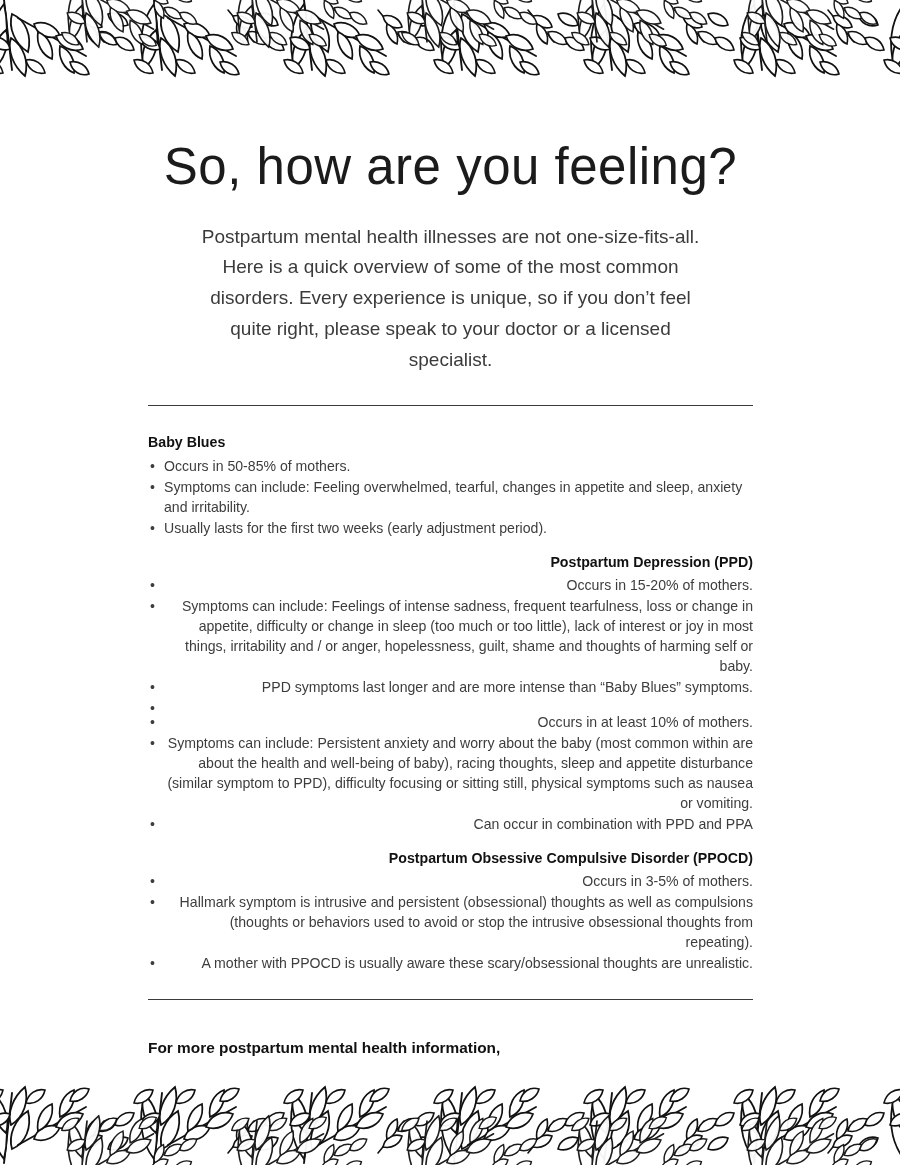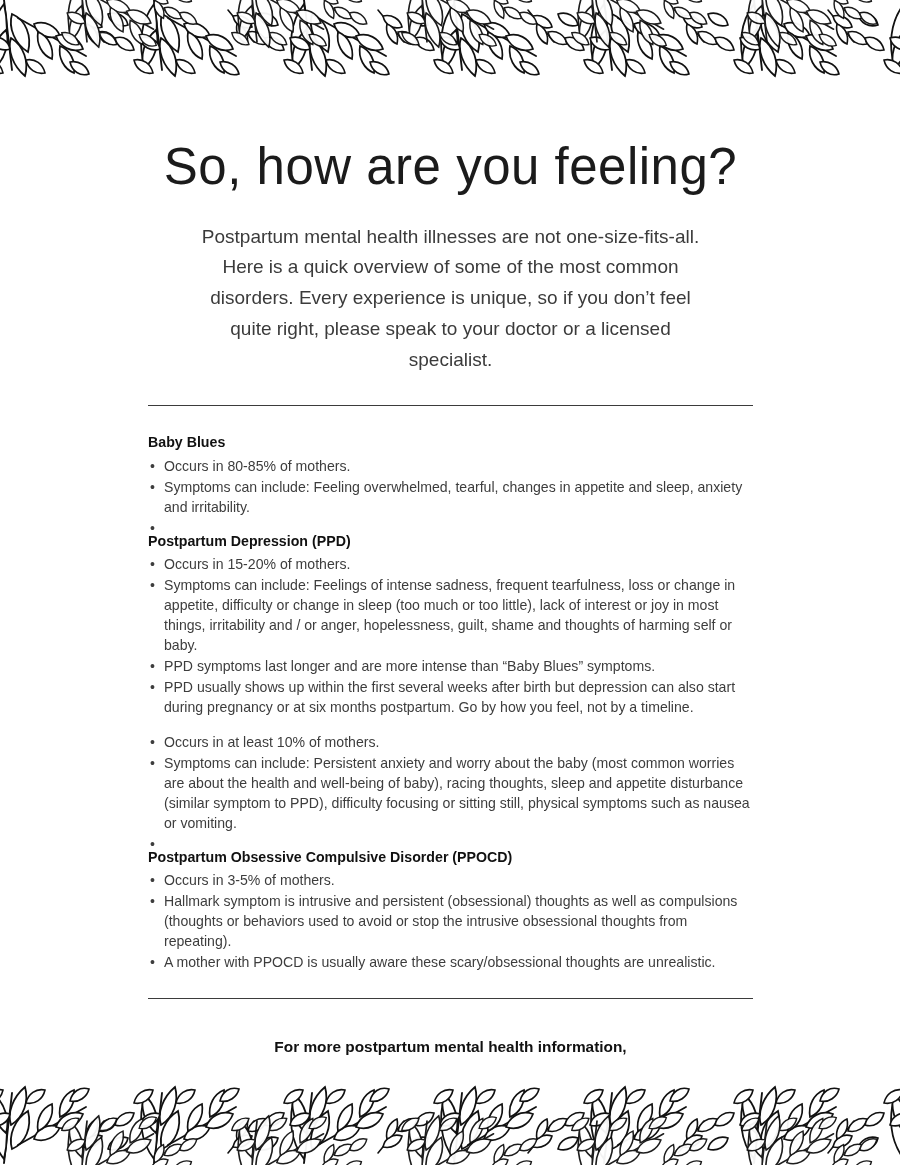--- a/index.html
+++ b/index.html
@@ -88,20 +88,21 @@
   }
   #rule-top { margin-top: 30px; }
   #rule-bottom { margin-top: 26px; }
 
   
   .sections {
     padding-top: 27px;
   }
   .section + .section {
     margin-top: 15px;
+    text-align: right;
   }
   .section-heading {
     font-size: 14.2px;
     font-weight: bold;
     color: #111111;
     margin: 0 0 3px 0;
     line-height: 1.35;
   }
   .bullet-list {
     list-style: none;
@@ -121,21 +122,20 @@
     left: 2px;
     top: 0;
     color: #3d3d3d;
     font-size: 14.1px;
     line-height: 1.42;
   }
 
   
   .footer {
     padding-top: 36px;
-    text-align: center;
   }
   .footer-cta {
     font-size: 15.4px;
     font-weight: bold;
     color: #111111;
     line-height: 1.5;
     margin: 0;
   }
   .footer-credit {
     margin: 31px 0 0 0;
@@ -230,41 +230,41 @@
 
     <p class="intro">Postpartum mental health illnesses are not one-size-fits-all. Here is a quick overview of some of the most common disorders. Every experience is unique, so if you don’t feel quite right, please speak to your doctor or a licensed specialist.</p>
 
     <hr class="rule" id="rule-top">
 
     <div class="sections">
 
       <div class="section">
         <h2 class="section-heading">Baby Blues</h2>
         <ul class="bullet-list">
-          <li class="bullet-item"><span class="dot">•</span><span>Occurs in 80-85% of mothers.</span></li>
+          <li class="bullet-item"><span class="dot">•</span><span>Occurs in 50-85% of mothers.</span></li>
           <li class="bullet-item"><span class="dot">•</span><span>Symptoms can include: Feeling overwhelmed, tearful, changes in appetite and sleep, anxiety and irritability.</span></li>
-          <li class="bullet-item"><span class="dot">•</span></li>
+          <li class="bullet-item"><span class="dot">•</span><span>Usually lasts for the first two weeks (early adjustment period).</span></li>
         </ul>
       </div>
 
       <div class="section">
         <h2 class="section-heading">Postpartum Depression (PPD)</h2>
         <ul class="bullet-list">
           <li class="bullet-item"><span class="dot">•</span><span>Occurs in 15-20% of mothers.</span></li>
           <li class="bullet-item"><span class="dot">•</span><span>Symptoms can include: Feelings of intense sadness, frequent tearfulness, loss or change in appetite, difficulty or change in sleep (too much or too little), lack of interest or joy in most things, irritability and / or anger, hopelessness, guilt, shame and thoughts of harming self or baby.</span></li>
           <li class="bullet-item"><span class="dot">•</span><span>PPD symptoms last longer and are more intense than “Baby Blues” symptoms.</span></li>
-          <li class="bullet-item"><span class="dot">•</span><span>PPD usually shows up within the first several weeks after birth but depression can also start during pregnancy or at six months postpartum. Go by how you feel, not by a timeline.</span></li>
+          <li class="bullet-item"><span class="dot">•</span></li>
         </ul>
       </div>
 
       <div class="section">
         <ul class="bullet-list">
           <li class="bullet-item"><span class="dot">•</span><span>Occurs in at least 10% of mothers.</span></li>
-          <li class="bullet-item"><span class="dot">•</span><span>Symptoms can include: Persistent anxiety and worry about the baby (most common worries are about the health and well-being of baby), racing thoughts, sleep and appetite disturbance (similar symptom to PPD), difficulty focusing or sitting still, physical symptoms such as nausea or vomiting.</span></li>
-          <li class="bullet-item"><span class="dot">•</span></li>
+          <li class="bullet-item"><span class="dot">•</span><span>Symptoms can include: Persistent anxiety and worry about the baby (most common within are about the health and well-being of baby), racing thoughts, sleep and appetite disturbance (similar symptom to PPD), difficulty focusing or sitting still, physical symptoms such as nausea or vomiting.</span></li>
+          <li class="bullet-item"><span class="dot">•</span><span>Can occur in combination with PPD and PPA</span></li>
         </ul>
       </div>
 
       <div class="section">
         <h2 class="section-heading">Postpartum Obsessive Compulsive Disorder (PPOCD)</h2>
         <ul class="bullet-list">
           <li class="bullet-item"><span class="dot">•</span><span>Occurs in 3-5% of mothers.</span></li>
           <li class="bullet-item"><span class="dot">•</span><span>Hallmark symptom is intrusive and persistent (obsessional) thoughts as well as compulsions (thoughts or behaviors used to avoid or stop the intrusive obsessional thoughts from repeating).</span></li>
           <li class="bullet-item"><span class="dot">•</span><span>A mother with PPOCD is usually aware these scary/obsessional thoughts are unrealistic.</span></li>
         </ul>

